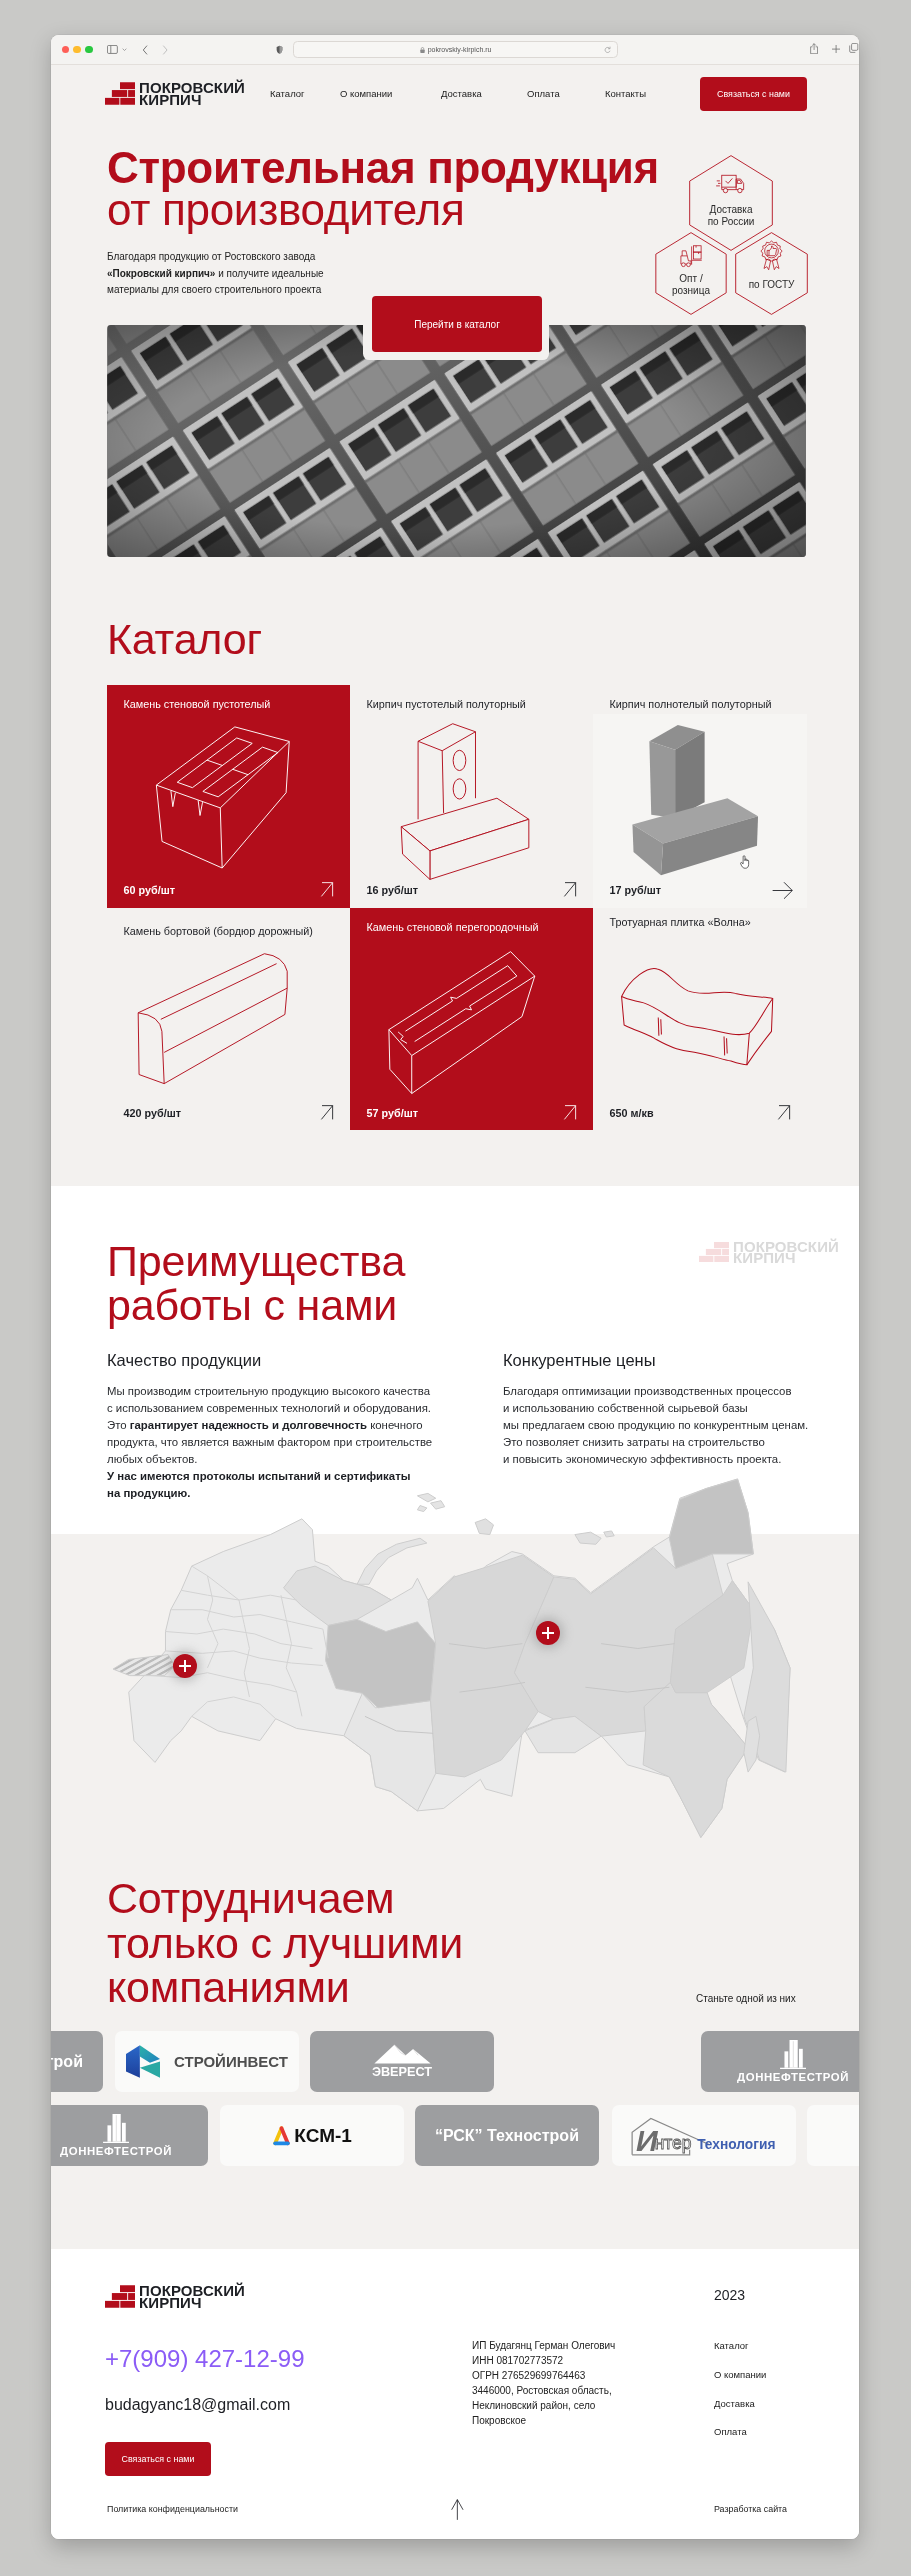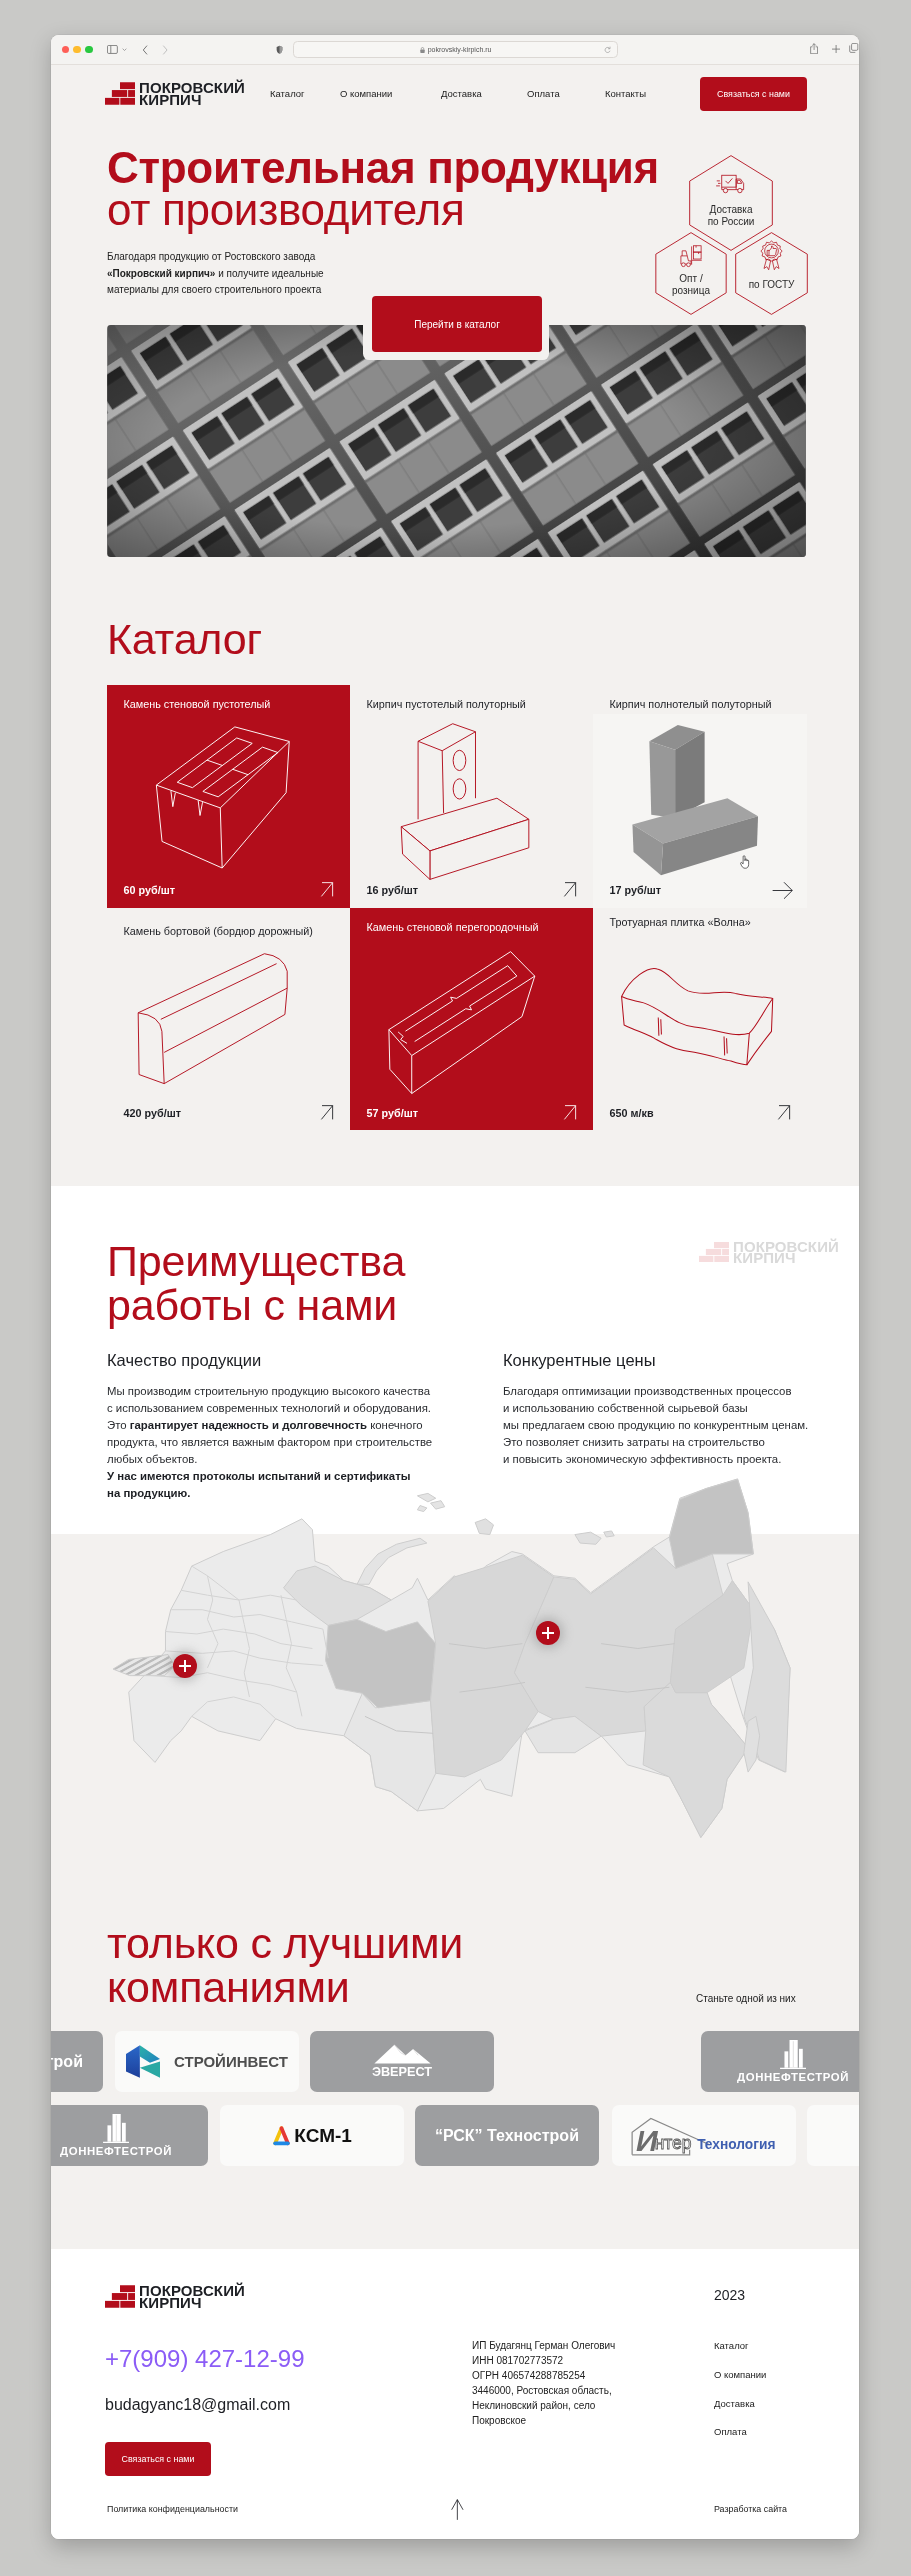--- a/index.html
+++ b/index.html
@@ -395,20 +395,21 @@
     <div>Благодаря оптимизации производственных процессов</div>
     <div>и использованию собственной сырьевой базы</div>
     <div>мы предлагаем свою продукцию по конкурентным ценам.</div>
     <div>Это позволяет снизить затраты на строительство</div>
     <div>и повысить экономическую эффективность проекта.</div>
   </div>
 
   <div class="abs marker" style="left:122px;top:1619px"></div>
   <div class="abs marker" style="left:485px;top:1586px"></div>
 
+  <div class="abs sec-title" style="left:56px;top:1841px">Сотрудничаем</div>
   <div class="abs sec-title" style="left:56px;top:1886px">только с лучшими</div>
   <div class="abs sec-title" style="left:56px;top:1930px">компаниями</div>
   <div class="abs" style="left:645px;top:1958px;font-size:10px;line-height:11.4px;color:#222;white-space:nowrap;cursor:pointer">Станьте одной из них</div>
 
   <div class="abs tile gray" style="left:-132px;top:1996px;width:184px;height:61px">
     <span class="rsk">“РСК” Технострой</span>
   </div>
   <div class="abs tile white" style="left:64px;top:1996px;width:184px;height:61px">
     <svg width="34" height="33" viewBox="0 0 54 52" style="margin-right:14px">
       <defs>
@@ -502,21 +503,21 @@
 
   <div class="abs" style="left:663px;top:2252px;font-size:14px;line-height:16.5px;color:#1d1f24">2023</div>
 
   <div class="abs" style="left:54px;top:2309px;font-size:24px;line-height:29px;color:#8b5cf6;white-space:nowrap;cursor:pointer">+7(909) 427-12-99</div>
   <div class="abs" style="left:54px;top:2355px;font-size:16px;line-height:29px;color:#1d1f24;white-space:nowrap;cursor:pointer">budagyanc18@gmail.com</div>
   <div class="abs btn" style="left:54px;top:2407px;width:106px;height:34px;font-size:8.9px">Связаться с нами</div>
 
   <div class="abs f-text" style="left:421px;top:2303px">
     <div>ИП Будагянц Герман Олегович</div>
     <div>ИНН 081702773572</div>
-    <div>ОГРН 406574288785254</div>
+    <div>ОГРН 276529699764463</div>
     <div>3446000, Ростовская область,</div>
     <div>Неклиновский район, село</div>
     <div>Покровское</div>
   </div>
 
   <div class="abs f-nav" style="left:663px;top:2305px">Каталог</div>
   <div class="abs f-nav" style="left:663px;top:2334px">О компании</div>
   <div class="abs f-nav" style="left:663px;top:2363px">Доставка</div>
   <div class="abs f-nav" style="left:663px;top:2391px">Оплата</div>
 

